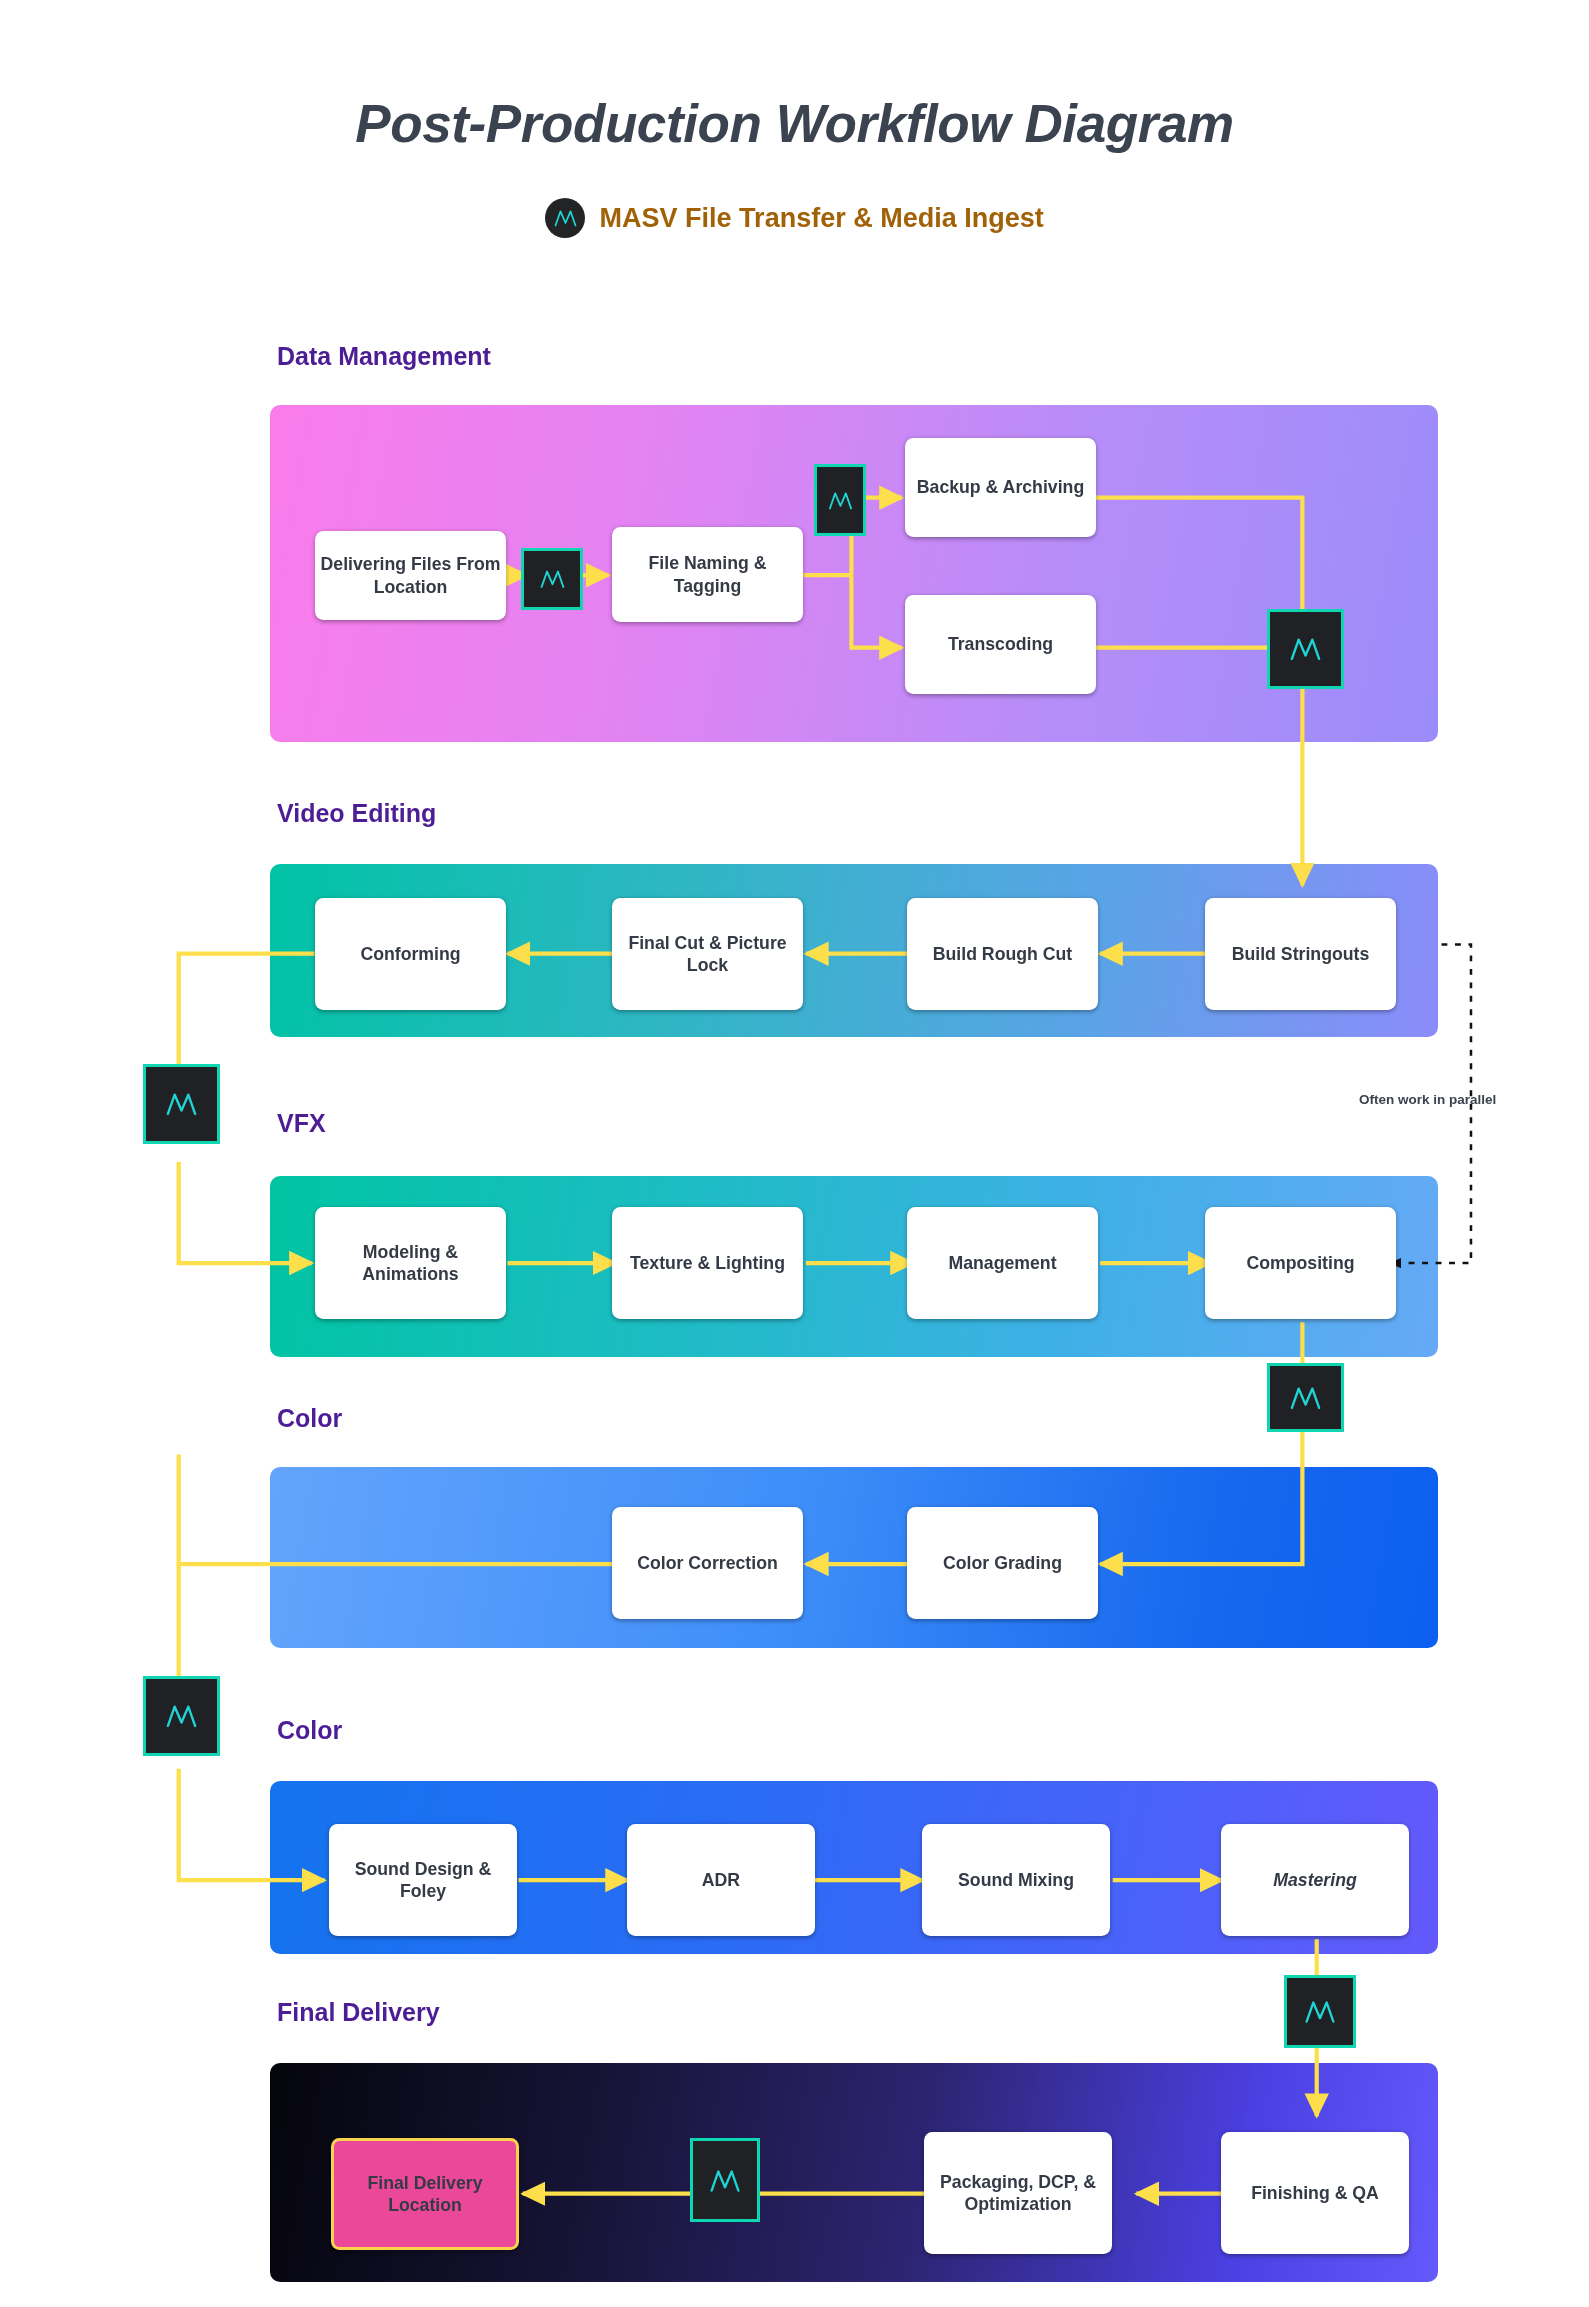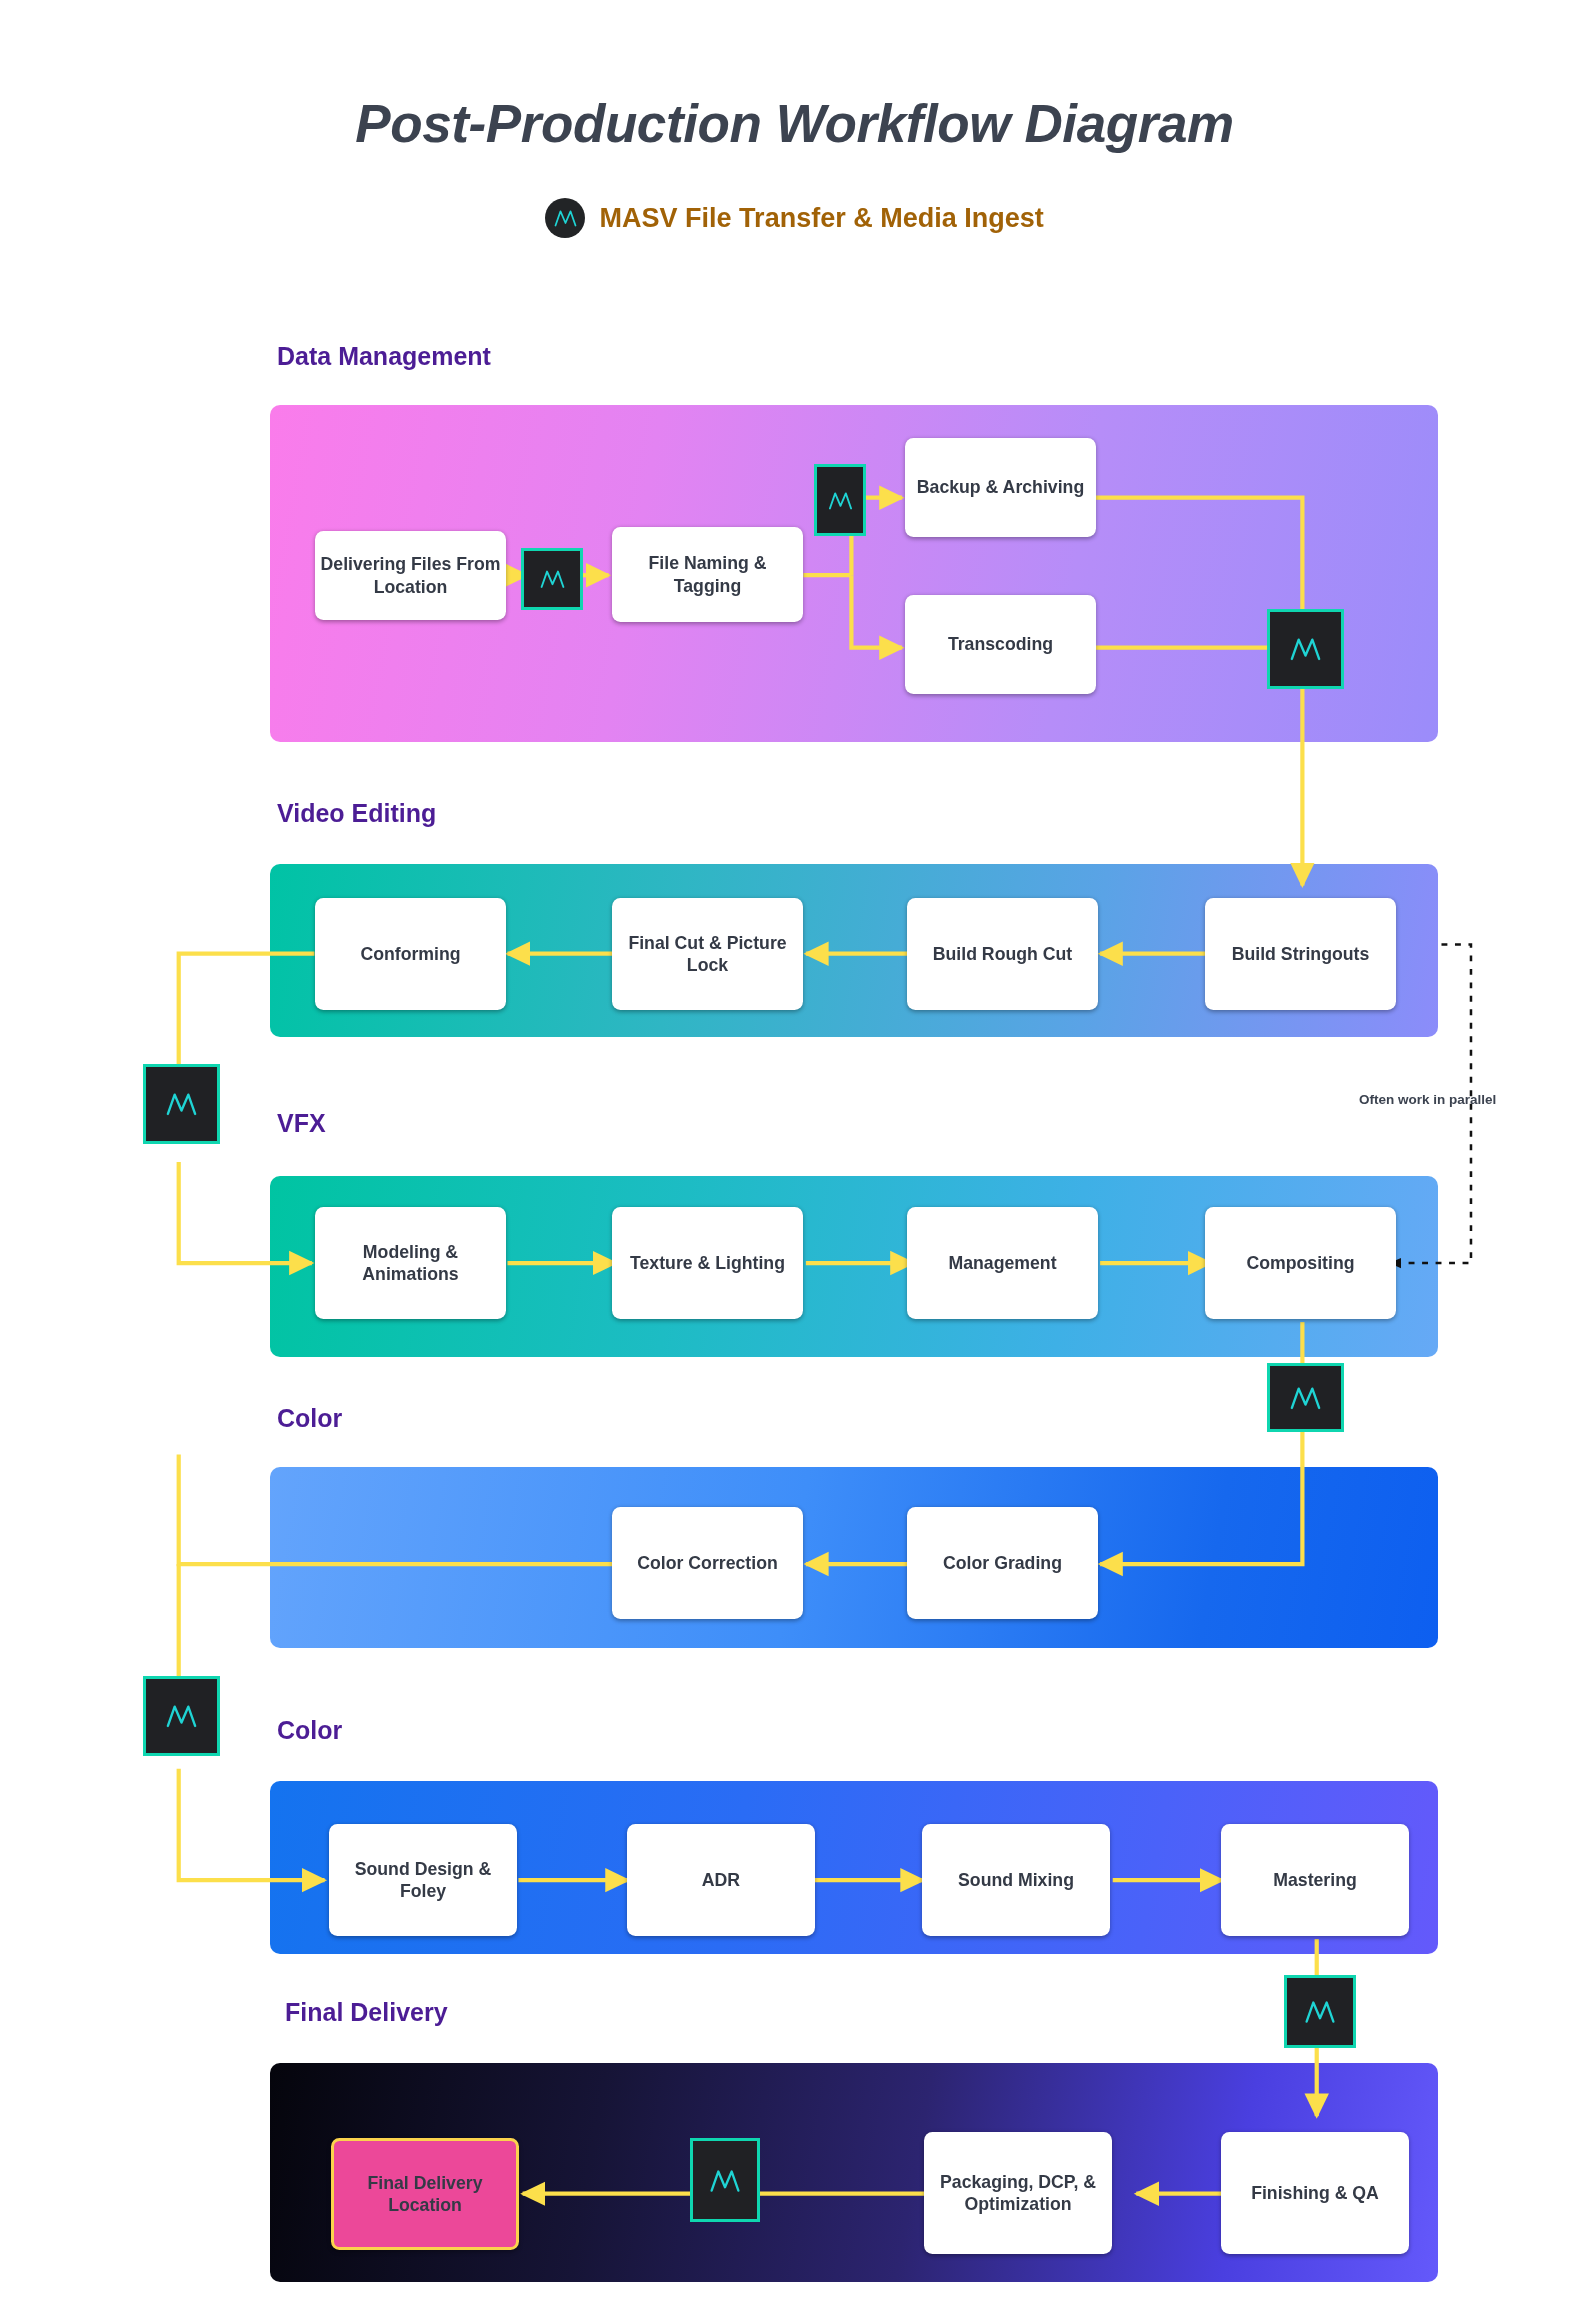--- a/index.html
+++ b/index.html
@@ -60,21 +60,21 @@
       </svg>
     </span>
     <span class="sub-text">MASV File Transfer &amp; Media Ingest</span>
   </div>
 
   <div class="section-label" style="left:277px;top:342px;">Data Management</div>
   <div class="section-label" style="left:277px;top:799px;">Video Editing</div>
   <div class="section-label" style="left:277px;top:1109px;">VFX</div>
   <div class="section-label" style="left:277px;top:1404px;">Color</div>
   <div class="section-label" style="left:277px;top:1716px;">Color</div>
-  <div class="section-label" style="left:277px;top:1998px;margin-left:8px;">Final Delivery</div>
+  <div class="section-label" style="left:277px;top:1998px;">Final Delivery</div>
 
   <div class="band dm"></div>
   <div class="band ve"></div>
   <div class="band vfx"></div>
   <div class="band color"></div>
   <div class="band sound"></div>
   <div class="band fd"></div>
 
   <svg id="wires" viewBox="0 0 1885 2736" width="1589" height="2307">
     <defs>
@@ -161,21 +161,21 @@
   <div class="node" style="left:612px;top:1207px;width:191px;height:112px;">Texture &amp; Lighting</div>
   <div class="node" style="left:907px;top:1207px;width:191px;height:112px;">Management</div>
   <div class="node" style="left:1205px;top:1207px;width:191px;height:112px;">Compositing</div>
 
   <div class="node" style="left:612px;top:1507px;width:191px;height:112px;">Color Correction</div>
   <div class="node" style="left:907px;top:1507px;width:191px;height:112px;">Color Grading</div>
 
   <div class="node" style="left:329px;top:1824px;width:188px;height:112px;">Sound Design &amp; Foley</div>
   <div class="node" style="left:627px;top:1824px;width:188px;height:112px;">ADR</div>
   <div class="node" style="left:922px;top:1824px;width:188px;height:112px;">Sound Mixing</div>
-  <div class="node" style="left:1221px;top:1824px;width:188px;height:112px;">Mastering</div>
+  <div class="node" style="left:1221px;top:1824px;width:188px;height:112px;font-style:italic;">Mastering</div>
 
   <div class="node final" style="left:331px;top:2138px;width:188px;height:112px;">Final Delivery Location</div>
   <div class="node" style="left:924px;top:2132px;width:188px;height:122px;">Packaging, DCP, &amp; Optimization</div>
   <div class="node" style="left:1221px;top:2132px;width:188px;height:122px;">Finishing &amp; QA</div>
 
   <div class="masv" style="left:521px;top:548px;width:56px;height:56px;">
     <svg width="29" height="23.6" viewBox="0 0 30 26">
         <path d="M3 22 L9 5 L15 19 L21 5 L27 22" fill="none" stroke="#1fd4d4" stroke-width="2.1" stroke-linecap="round" stroke-linejoin="round"></path>
       </svg>
   </div>

